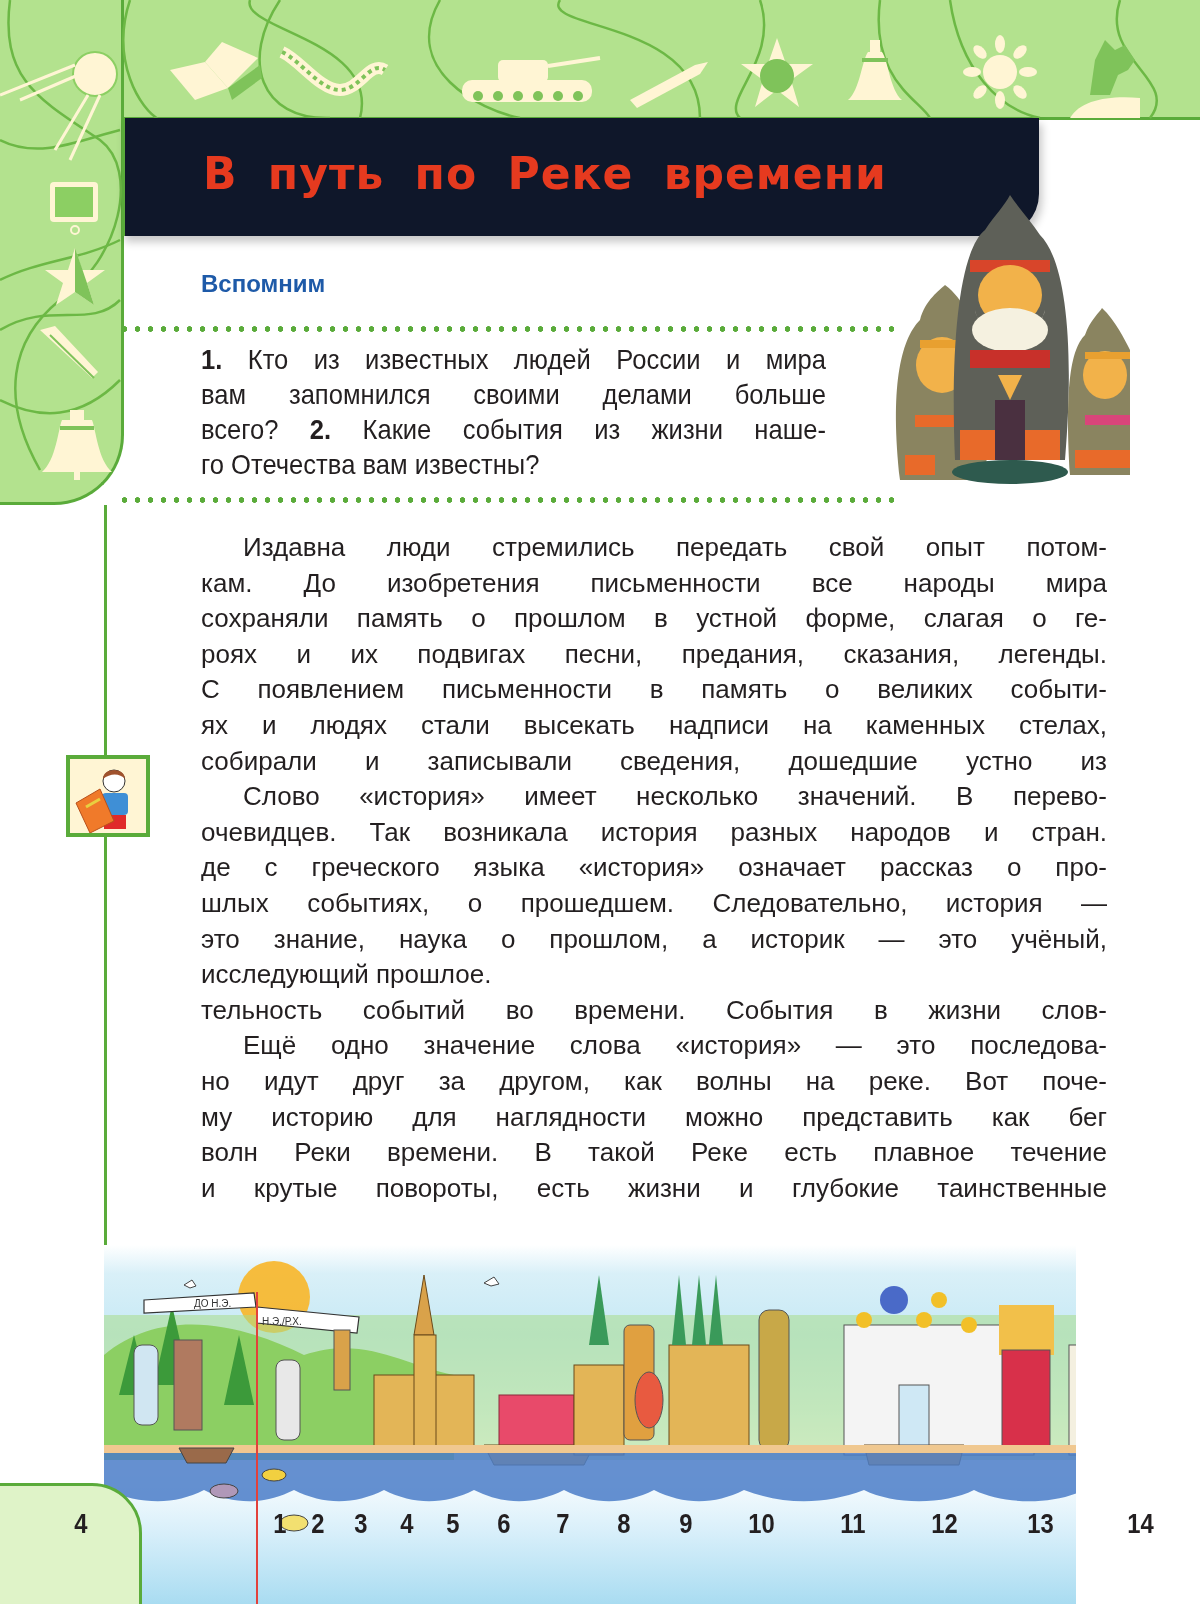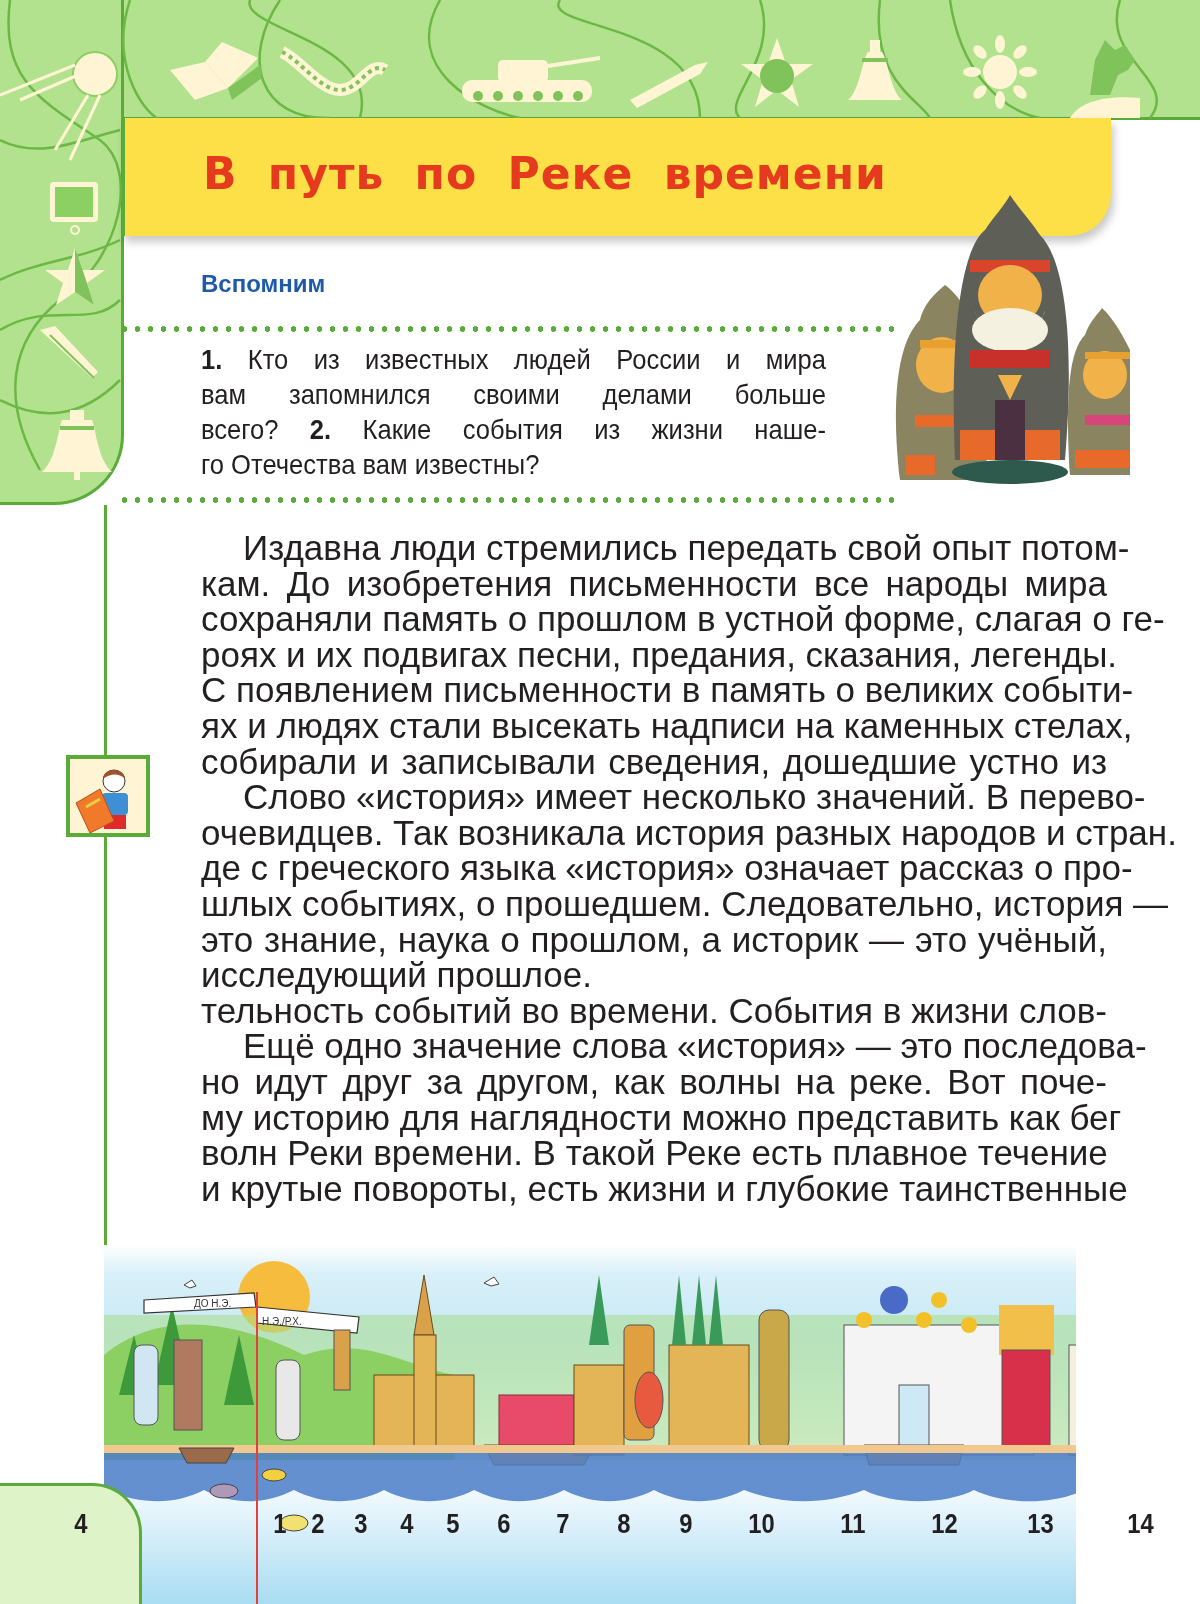--- a/index.html
+++ b/index.html
@@ -16,22 +16,22 @@
     background: #b3e28e; border-right: 3px solid #5aab3a;
     border-bottom: 3px solid #5aab3a; border-bottom-right-radius: 70px;
   }
   .deco-svg { position: absolute; left: 0; top: 0; pointer-events: none; }
   .left-rule {
     position: absolute; left: 104px; top: 505px; width: 3px; height: 980px; background: #5aab3a;
   }
 
   
   .title-banner {
-    position: absolute; left: 122px; top: 118px; width: 989px; height: 118px;
-    background: #fde047; border-left: 3px solid #5aab3a;
+    position: absolute; left: 122px; top: 118px; width: 917px; height: 118px;
+    background: #0f172a; border-left: 3px solid #5aab3a;
     border-bottom-right-radius: 42px;
     box-shadow: 3px 6px 8px rgba(0,0,0,0.22);
   }
   .page-title {
     position: absolute; left: 78px; top: 30px;
     font-family: "DejaVu Sans", sans-serif; font-weight: bold;
     font-size: 44px; color: #e63a1f; word-spacing: 14px; letter-spacing: 1px;
   }
 
   
@@ -61,21 +61,21 @@
 
   
   .reading-icon {
     position: absolute; left: 66px; top: 755px; width: 84px; height: 82px;
     background: #fff5d4; border: 4px solid #5aab3a;
   }
 
   
   .body-text {
     position: absolute; left: 201px; top: 530px; width: 906px;
-    font-family: "Liberation Sans", sans-serif; font-size: 35px; line-height: 35.6px;
+    font-family: "Liberation Sans", sans-serif; font-size: 26px; line-height: 35.6px;
   }
   .line {
     display: block; white-space: nowrap; text-align: justify; text-align-last: justify;
     transform-origin: left top;
   }
   .line.indent { padding-left: 42px; }
   .line.nojust { text-align-last: left; }
 
   
   .river-scene {

